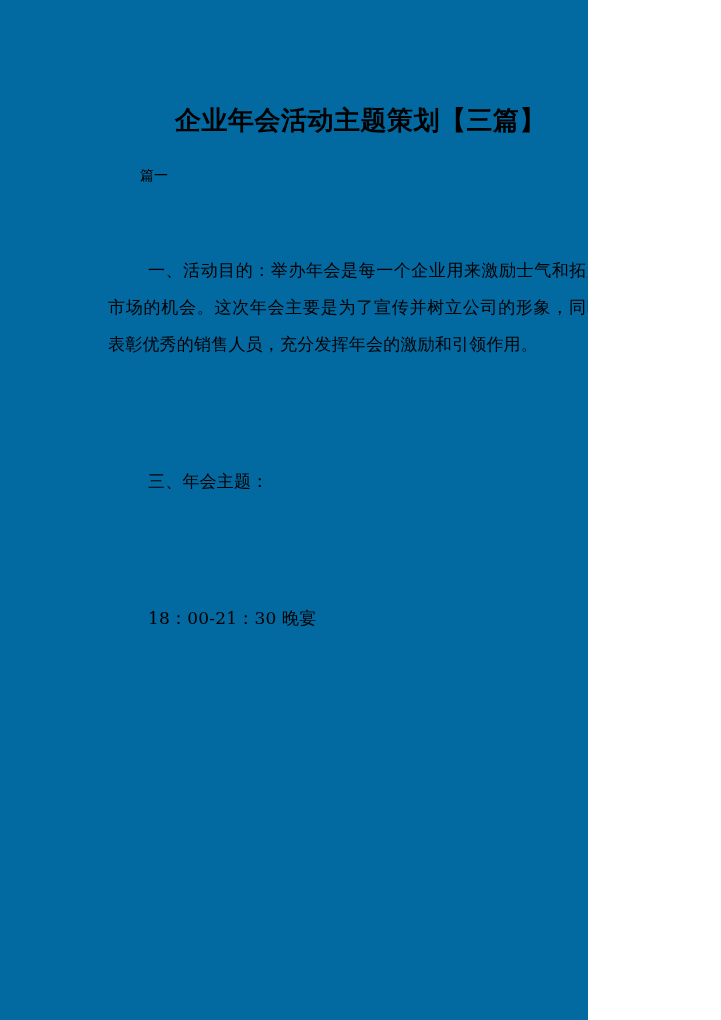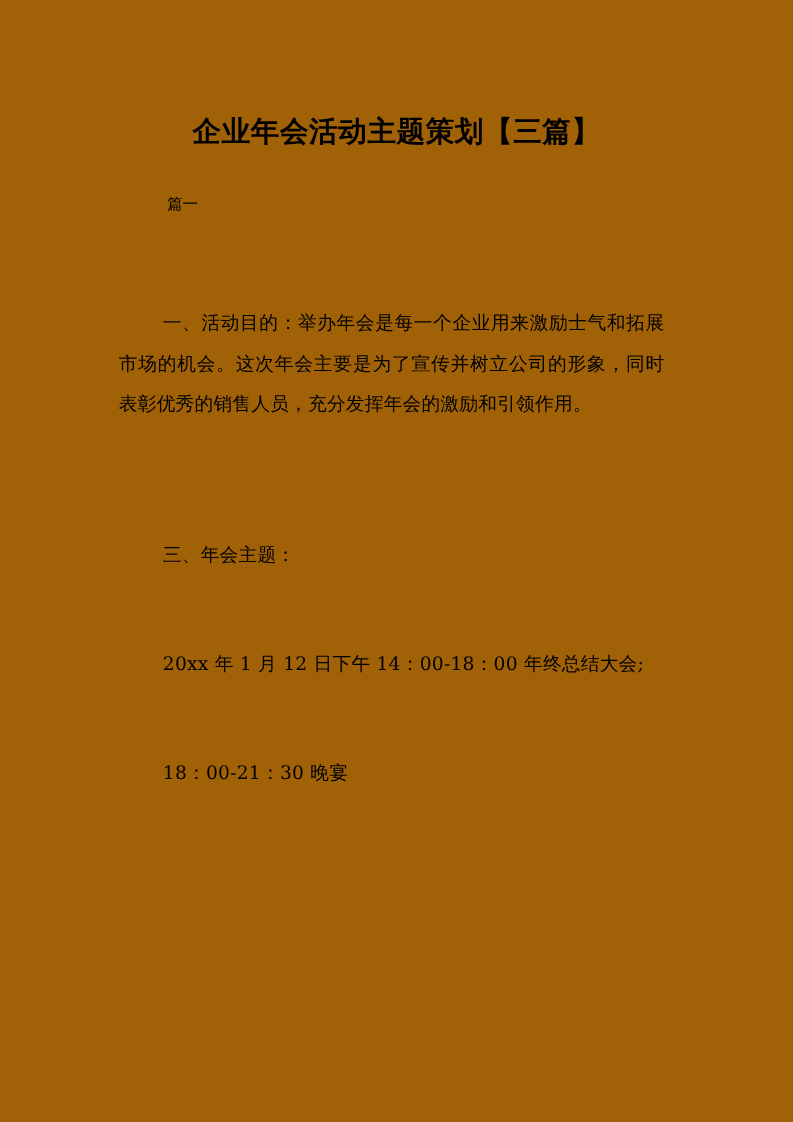--- a/index.html
+++ b/index.html
@@ -8,23 +8,23 @@
     padding: 0;
     background: #ffffff;
   }
   body {
     font-family: "DejaVu Serif", "Liberation Serif", serif;
     color: #000000;
     -webkit-font-smoothing: antialiased;
   }
   .page {
     position: relative;
-    width: 721px;
+    width: 588px;
     height: 1020px;
-    background: #a16207;
+    background: #0369a1;
     overflow: hidden;
     box-sizing: border-box;
   }
   .doc-title {
     position: absolute;
     left: 0;
     top: 86px;
     width: 721px;
     text-align: center;
     font-size: 26px;
@@ -44,25 +44,25 @@
     margin: 12px;
     font-size: 17px;
     line-height: 37px;
     text-indent: 40px;
     text-align: justify;
     text-justify: inter-ideograph;
     font-family: "DejaVu Serif", "Liberation Serif", serif;
     letter-spacing: 0.2px;
   }
   p.section-label {
-    margin: 16px;
+    margin: 4px;
     font-size: 14px;
     line-height: 22px;
     text-indent: 40px;
-    font-family: Liberation Mono, monospace;
+    font-family: Liberation Sans, sans-serif;
   }
   
   .gap-after-label { height: 50px; }
   .gap-md { height: 38px; }
   .gap-lg { height: 38px; }
   .nowrap-line {
     white-space: nowrap;
   }
 </style>
 </head>
@@ -82,21 +82,20 @@
 
     <div class="gap-lg"></div>
 
 
     <div class="gap-md"></div>
 
     <p class="para nowrap-line">三、年会主题：</p>
 
     <div class="gap-md"></div>
 
-    <p class="para nowrap-line">20xx 年 1 月 12 日下午 14：00-18：00 年终总结大会;</p>
 
     <div class="gap-md"></div>
 
     <p class="para nowrap-line">18：00-21：30 晚宴</p>
 
     <div class="gap-md"></div>
 
 
     <div class="gap-md"></div>
 

